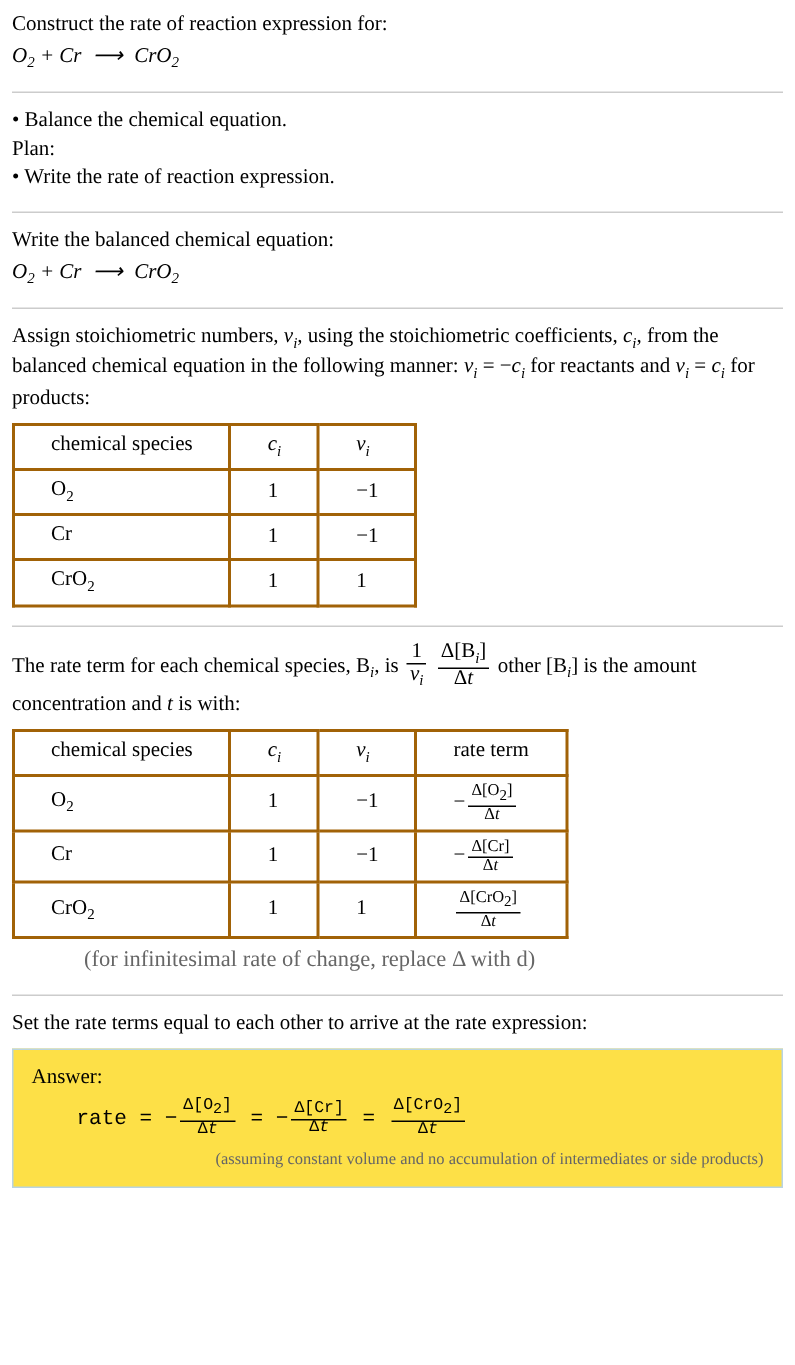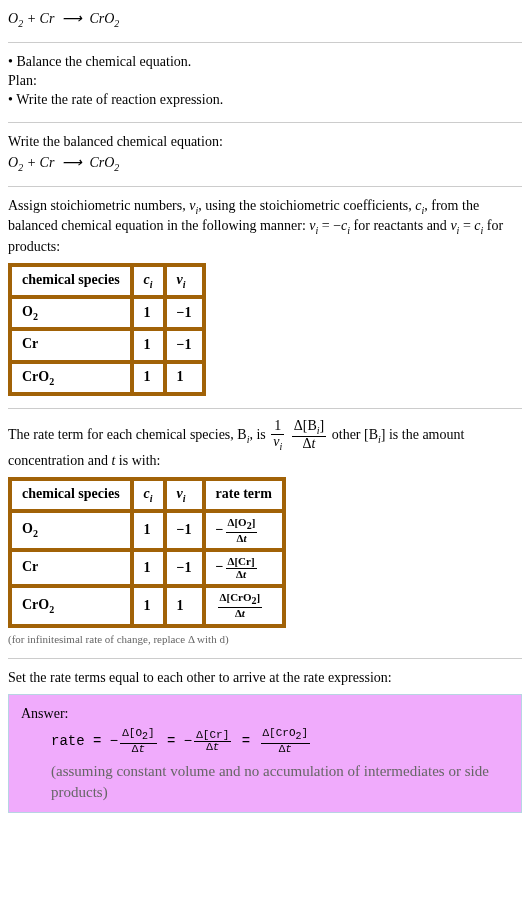--- a/index.html
+++ b/index.html
@@ -19,64 +19,67 @@
   margin: 12px 0 10px 0;
 }
 .sub { font-size: 10px; vertical-align: sub; }
 .ital { font-style: italic; }
 .arrow { display: inline-block; margin: 0 4px; }
 table.stoich {
   border-collapse: collapse;
   margin-top: 6px;
 }
 table.stoich td, table.stoich th {
-  border: 4px solid #a16207;
-  padding: 4px 10px;
-  font-weight: bold;
+  border: 2px solid #a16207;
+  padding: 4px 24px;
+  font-weight: normal;
   text-align: left;
   font-size: 14px;
 }
 table.stoich th { background: #fff; }
 .frac {
   display: inline-block;
   text-align: center;
   vertical-align: middle;
   font-size: 11px;
   line-height: 1.05;
   margin: 0 2px;
 }
 .frac .num { display:block; border-bottom:1px solid #000; padding: 0 2px; }
 .frac .den { display:block; padding: 0 2px; }
 .frac-lg { font-size: 14px; }
 .note {
-  font-size: 11px;
+  font-size: 15px;
   color: #666;
   margin-top: 4px;
+  margin-left: 48px;
 }
 .answer-box {
-  background: #f0abfc;
+  background: #fde047;
   border: 1px solid #b8d4e3;
   padding: 10px 12px 10px 12px;
   margin-top: 6px;
 }
 .answer-label { margin-bottom: 4px; }
 .answer-note {
-  font-size: 15px;
+  font-size: 11px;
   color: #666;
   margin-top: 6px;
   padding-left: 30px;
+  text-align: right;
 }
 .indent { padding-left: 30px; font-family: Liberation Mono, monospace; }
 .eqline { margin-top: 2px; font-style: italic; }
 .rt-cell { white-space: nowrap; }
 </style>
 </head>
 <body>
 
 <div class="section">
+  <div>Construct the rate of reaction expression for:</div>
   <div class="eqline">
     <span>O</span><span class="sub">2</span><span> + Cr </span><span class="arrow">⟶</span><span> CrO</span><span class="sub">2</span>
   </div>
 </div>
 
 <hr class="sep">
 
 <div class="section">
   <div>• Balance the chemical equation.</div>
   <div>Plan:</div>

